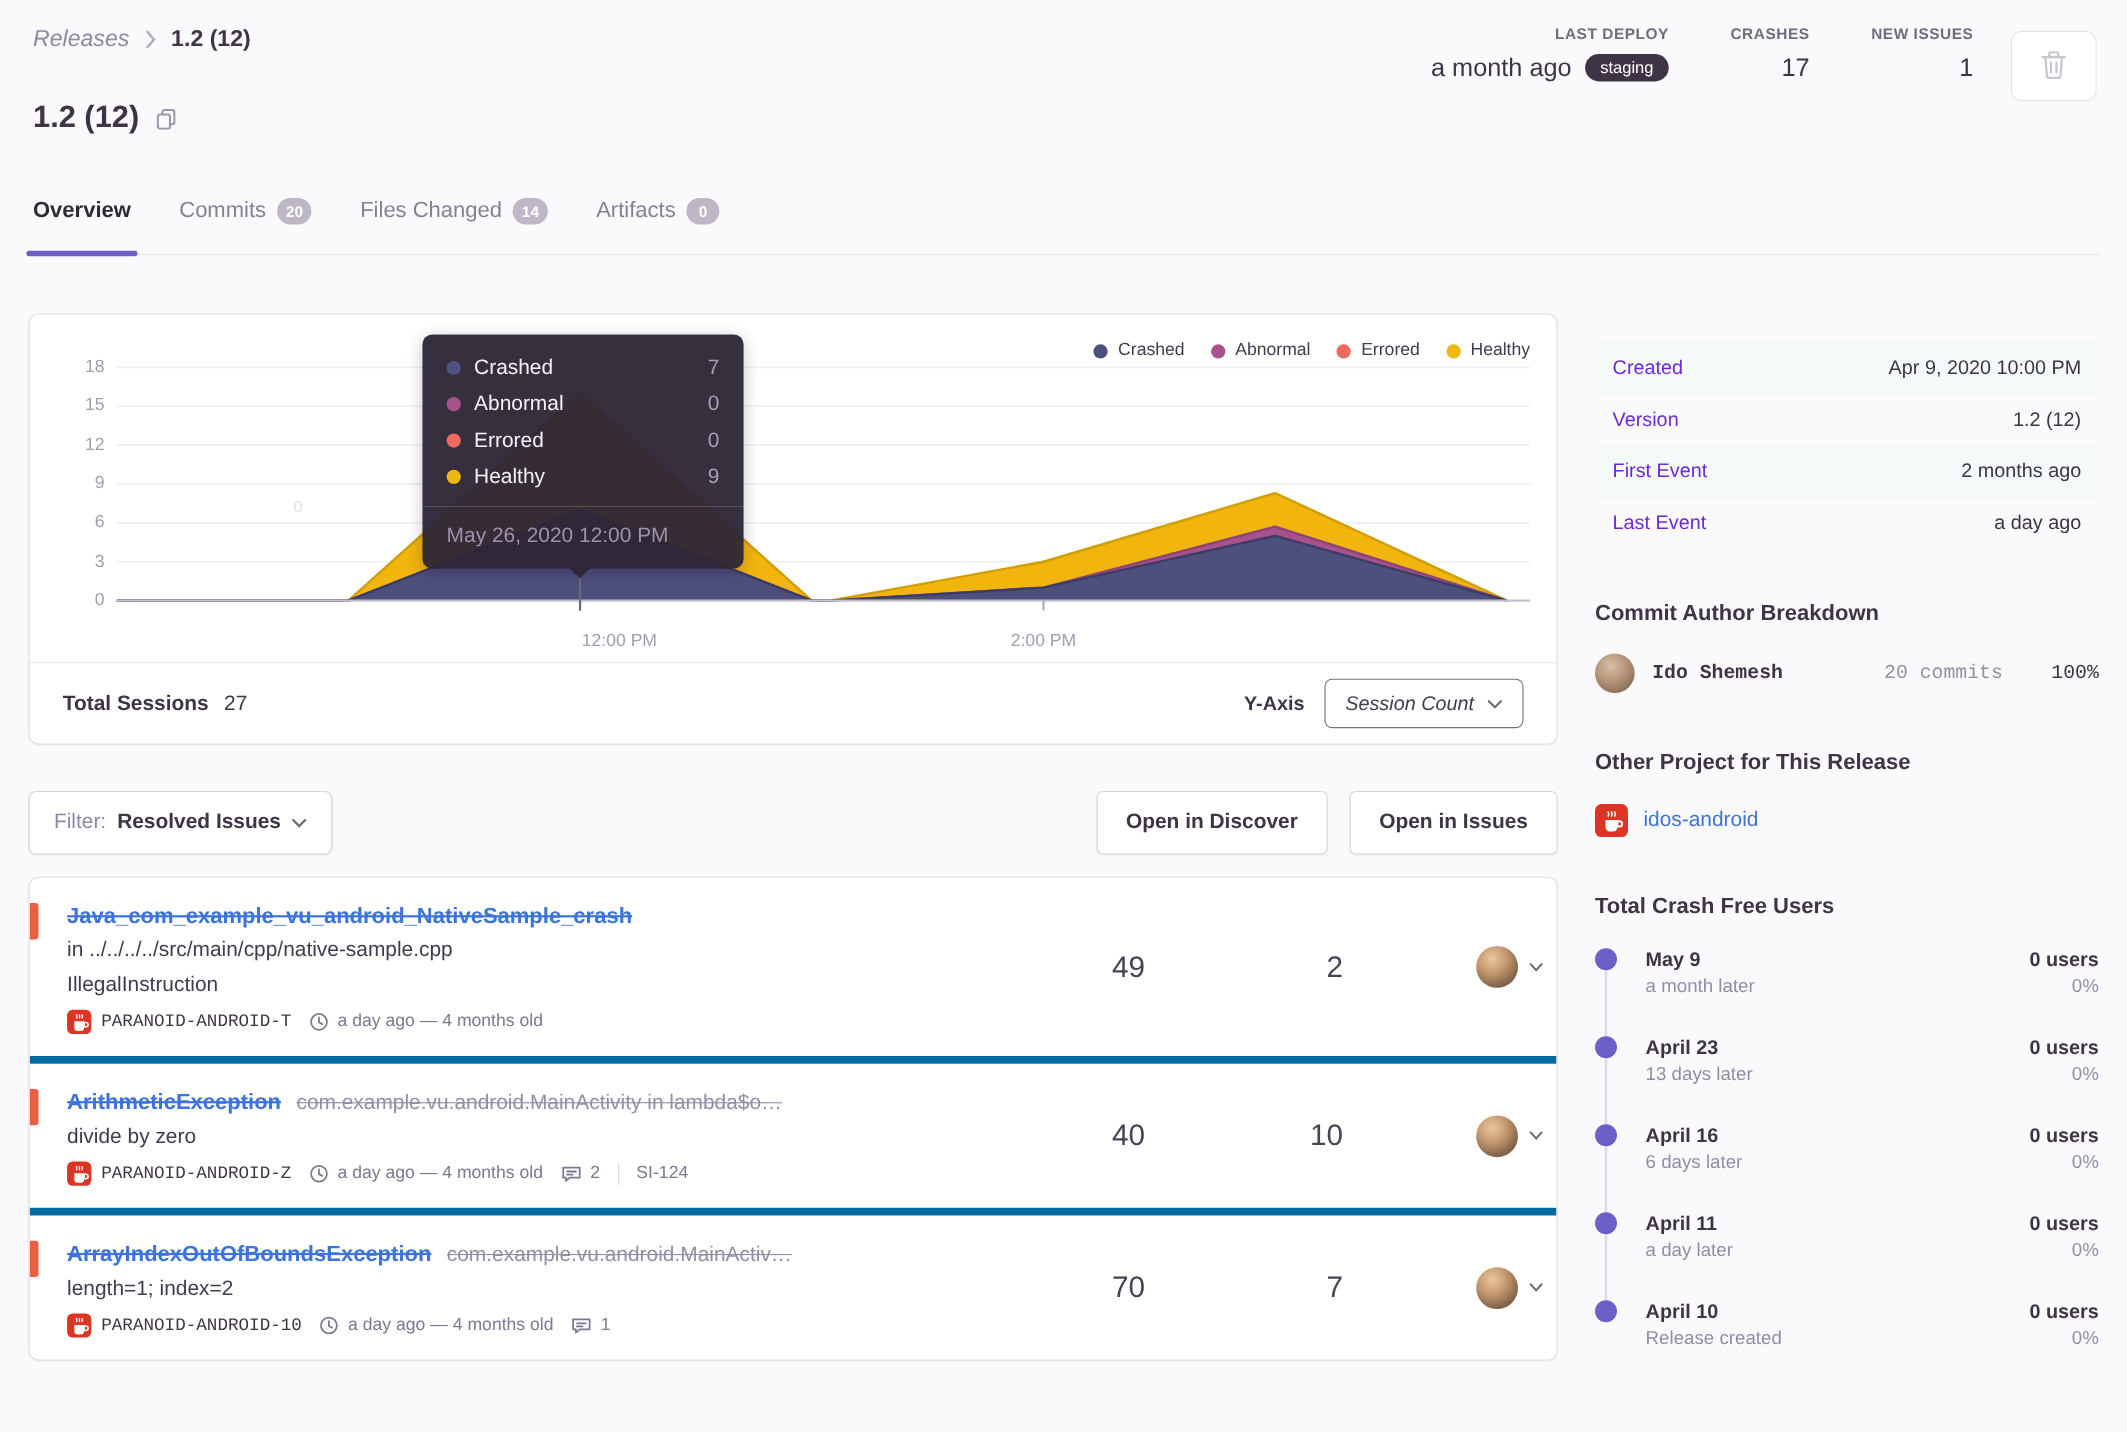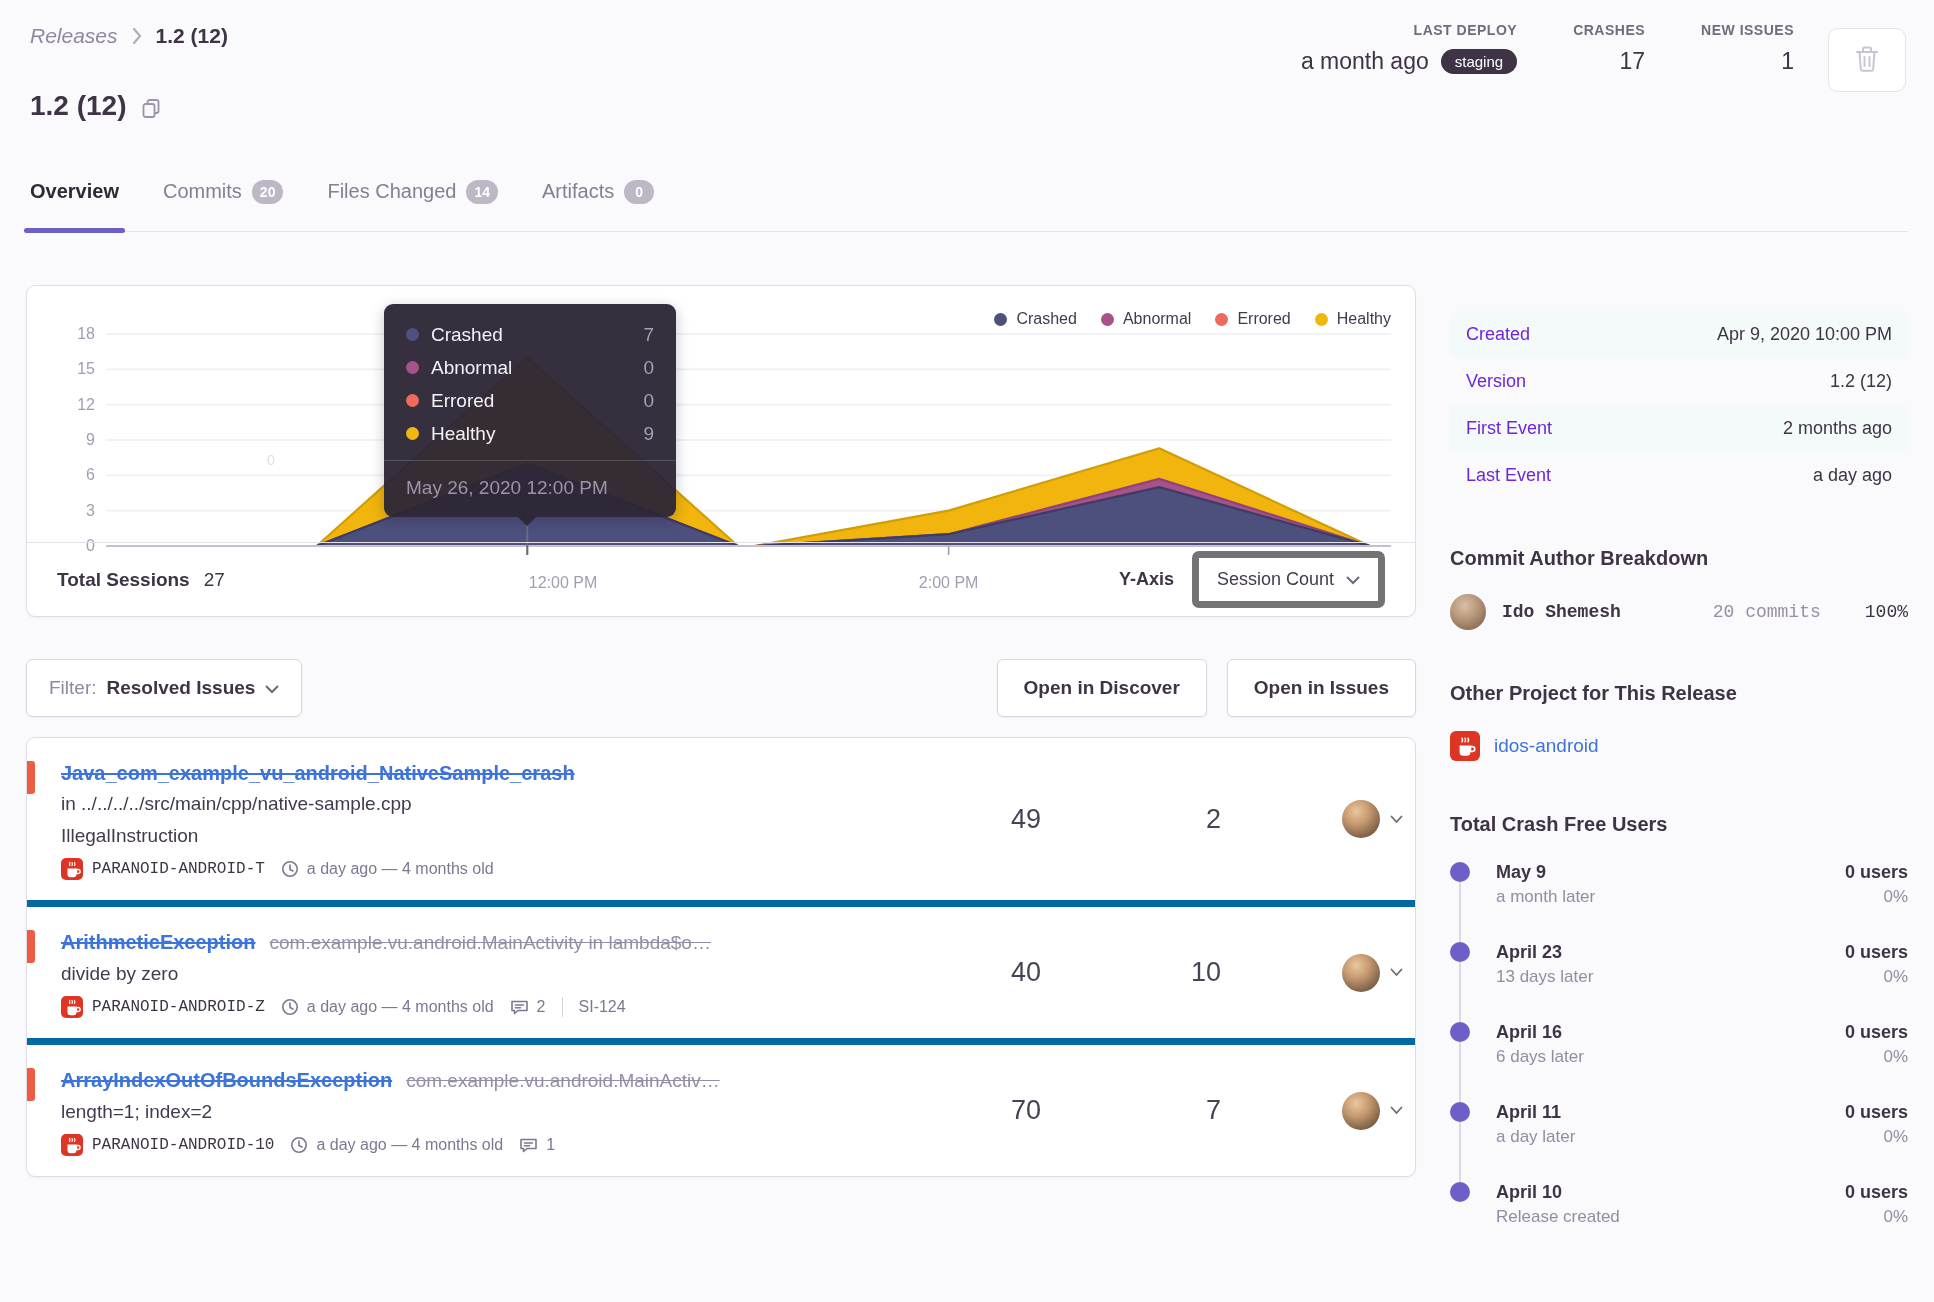--- a/index.html
+++ b/index.html
@@ -35,21 +35,21 @@
   .tab.active::after { content:""; position:absolute; left:-6px; right:-6px; bottom:-2px; height:5px; background:#6C5FC7; border-radius:3px; }
   .tab-badge { background:#BDB7C6; color:#fff; font-size:14px; font-weight:700; min-width:30px; height:24px;
     border-radius:13px; display:inline-flex; align-items:center; justify-content:center; padding:0 8px; }
 
   
   .main-col { position:absolute; left:26px; top:283px; width:1390px; }
   .side-col { position:absolute; left:1450px; top:295px; width:458px; }
 
   
   .card { background:#fff; border:1px solid #E0DCE4; border-radius:9px; box-shadow:0 1px 2px rgba(40,30,60,.04); }
-  .chart-card { position:relative; height:332px; margin-top:2px; }
+  .chart-card { position:relative; height:392px; margin-top:2px; }
   .legend { position:absolute; top:24px; right:24px; display:flex; gap:24px; }
   .legend-item { display:flex; align-items:center; gap:9px; font-size:16px; color:#433A4F; cursor:pointer; }
   .dot { width:13px; height:13px; border-radius:50%; flex:0 0 auto; }
   .y-label { position:absolute; width:50px; text-align:right; font-size:16px; color:#A49CB1; left:18px; line-height:18px; }
   .x-label { position:absolute; width:140px; text-align:center; font-size:16px; color:#A49CB1; top:288px; }
   #chart-svg { position:absolute; left:79px; top:40px; }
   .ghost-zero { position:absolute; left:240px; top:166px; font-size:14px; color:#DCE0EA; text-shadow:0 0 8px #fff; }
 
   .chart-tooltip { position:absolute; left:357px; top:18px; width:292px; background:rgba(45,38,54,.96);
     border-radius:9px; z-index:5; color:#fff; box-shadow:0 4px 14px rgba(30,20,50,.25); }
@@ -62,22 +62,22 @@
   .tt-divider { height:1px; background:rgba(255,255,255,.16); }
   .tt-date { padding:16px 22px 18px; font-size:19px; color:#9C92AB; }
 
   .chart-footer { position:absolute; left:0; right:0; bottom:0; height:74px; border-top:1px solid #E5E1E9;
     display:flex; align-items:center; padding:0 30px; }
   .total-sessions { display:flex; gap:14px; font-size:19px; }
   .total-sessions .lbl { font-weight:700; color:#3E3446; }
   .total-sessions .val { color:#3E3446; }
   .yaxis-group { margin-left:auto; display:flex; align-items:center; gap:18px; }
   .yaxis-label { font-size:18px; font-weight:700; color:#3E3446; }
-  .select-btn { display:flex; align-items:center; gap:12px; background:#fff; border:7px solid #737373; border-radius:7px;
-    padding:11px 18px; font-size:18px; color:#433A4F; cursor:pointer; }
+  .select-btn { display:flex; align-items:center; gap:12px; background:#fff; border:1px solid #737373; border-radius:7px;
+    padding:11px 18px; font-size:18px; color:#433A4F; cursor:pointer;font-style:italic; }
 
   
   .filter-row { margin-top:42px; display:flex; align-items:center; }
   .filter-btn { display:flex; align-items:center; gap:10px; background:#fff; border:1px solid #D9D4DE; border-radius:7px;
     padding:17px 22px; font-size:19px; cursor:pointer; box-shadow:0 1px 2px rgba(40,30,60,.05); }
   .filter-btn .flabel { color:#9187A2; }
   .filter-btn .fvalue { font-weight:700; color:#3E3446; }
   .action-btns { margin-left:auto; display:flex; gap:20px; }
   .action-btn { background:#fff; border:1px solid #D9D4DE; border-radius:6px; padding:17px 26px;
     font-size:19px; font-weight:700; color:#3E3446; cursor:pointer; box-shadow:0 1px 2px rgba(40,30,60,.05); }

